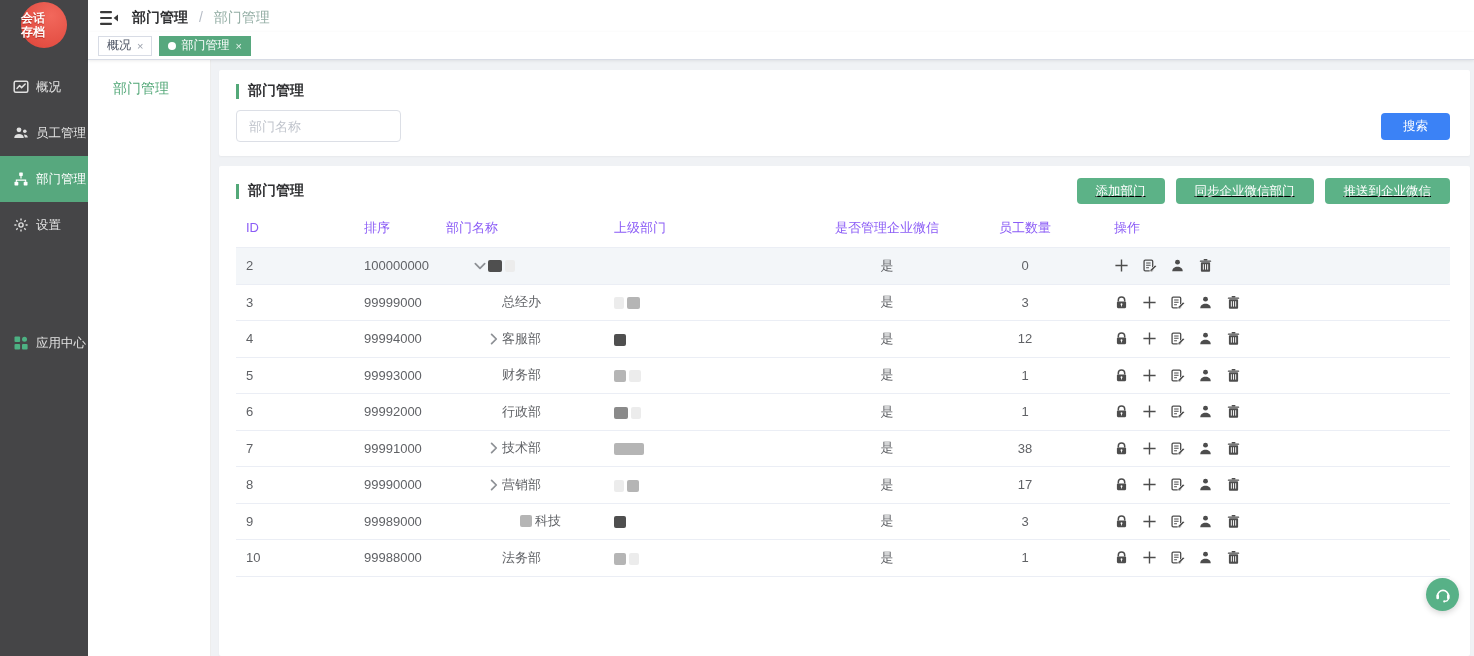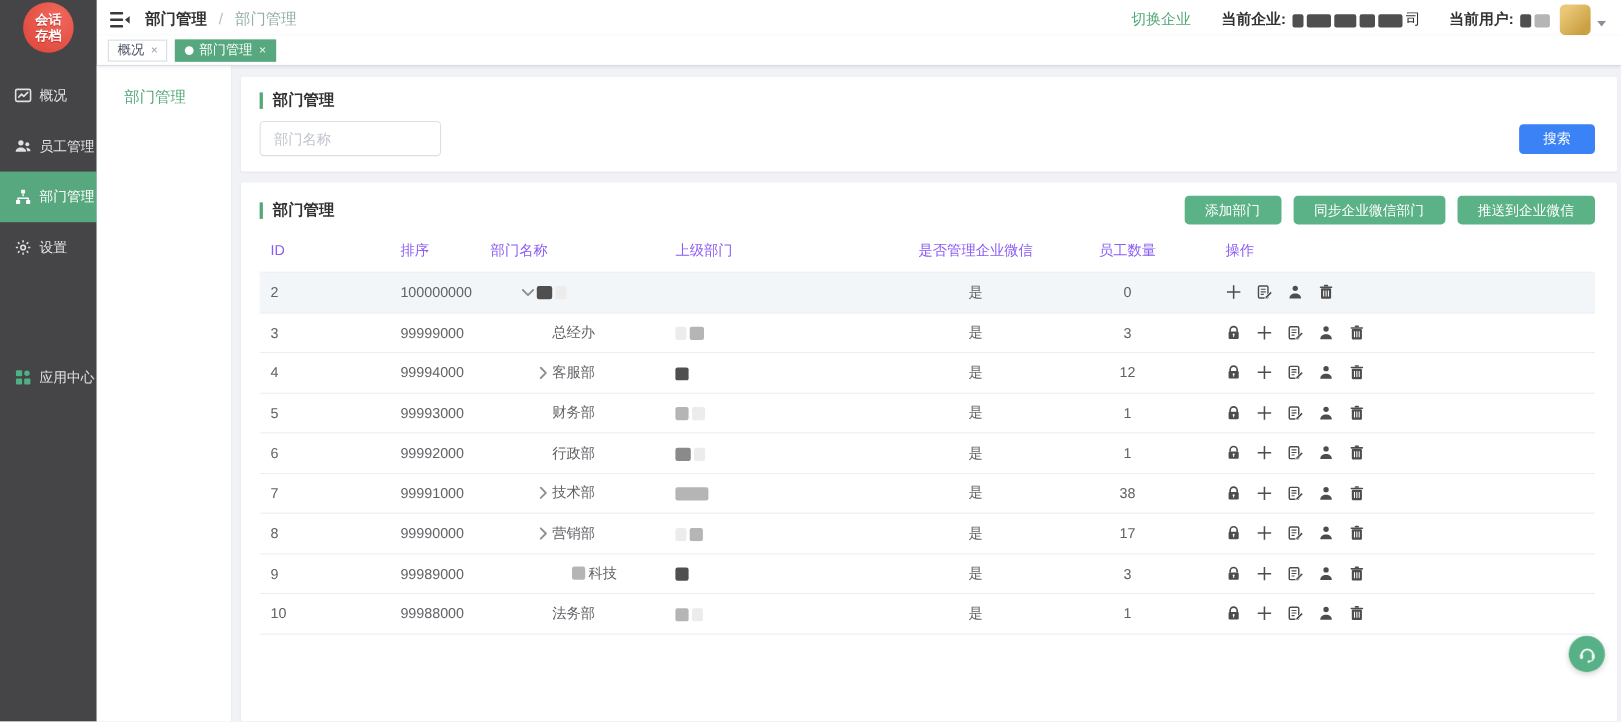--- a/index.html
+++ b/index.html
@@ -6,21 +6,21 @@
   html,body { width:1474px; height:656px; overflow:hidden;
     font-family:"Liberation Sans","DejaVu Sans",sans-serif; background:#f0f2f5; }
   .app { display:flex; width:1474px; height:656px; }
 
   
   .sidebar { width:88px; background:#454547; flex-shrink:0; display:flex; flex-direction:column; }
   .logo-wrap { display:flex; justify-content:center; padding-top:2px; height:56px; }
   .logo-circle { width:46px; height:46px; border-radius:50%;
     background:radial-gradient(circle at 65% 30%, #f2685c, #dd4338);
     color:#fff; font-size:12px; font-weight:bold; line-height:14px;
-    display:flex; flex-direction:column; align-items:center; justify-content:center;
+    display:flex; flex-direction:column; justify-content:center;
     text-shadow:0 1px 1px rgba(150,20,10,.6); }
   .menu { display:flex; flex-direction:column; margin-top:8px; }
   .menu-item { height:46px; display:flex; align-items:center; padding-left:13px;
     color:#e3e3e3; font-size:12.5px; cursor:pointer; }
   .menu-item .mi-icon { width:16px; height:16px; margin-right:7px; display:inline-flex; flex-shrink:0; }
   .menu-item.active { background:#57a87e; color:#fff; }
   .menu-item.gap-before { margin-top:72px; }
 
   
   .main { flex:1; display:flex; flex-direction:column; min-width:0; }
@@ -62,21 +62,21 @@
   .search-card { padding:12px 20px 14px 17px; }
   .search-row { margin-top:10px; display:flex; align-items:center; }
   .search-input { width:165px; height:32px; border:1px solid #dcdfe6; border-radius:4px;
     padding:0 12px; font-size:13px; color:#606266; outline:none; }
   .search-input::placeholder { color:#c0c4cc; }
   .search-btn { margin-left:auto; height:27px; padding:0 22px; background:#3b82f6; color:#fff;
     border:none; border-radius:4px; font-size:12.5px; cursor:pointer; }
 
   .table-card { margin-top:10px; flex:1; padding:12px 20px 0 17px; display:flex; flex-direction:column; min-height:0; }
   .table-head-row { display:flex; align-items:center; }
-  .action-btns { margin-left:auto; display:flex; gap:11px; }
+  .action-btns { margin-left:auto; display:flex; gap:11px;text-decoration:underline; }
   .action-btn { height:26px; padding:0 19px; background:#5cb287; color:#fff; border:none;
     border-radius:4px; font-size:12.5px; cursor:pointer; white-space:nowrap; }
 
   .tbl { margin-top:4px; font-size:13px; }
   .trow, .thead { display:grid; grid-template-columns:118px 82px 168px 190px 186px 90px 1fr; align-items:center; }
   .thead { height:40px; color:#8b5cf6; border-bottom:1px solid #ebeef5; }
   .trow { height:36.5px; color:#606266; border-bottom:1px solid #ebeef5; }
   .trow.hl { background:#f3f6f9; }
   .cell { padding-left:10px; overflow:hidden; white-space:nowrap; }
   .cell.center { text-align:center; padding-left:0; }
@@ -173,30 +173,20 @@
               <rect x="0" y="12.8" width="12" height="2.2" rx="1"></rect>
               <path d="M18 4.5v7L13.6 8z"></path>
             </g>
           </svg>
       </span>
       <nav class="breadcrumb">
         <span>部门管理</span>
         <span class="sep">/</span>
         <span class="crumb-current">部门管理</span>
       </nav>
-      <div class="topbar-right">
-        <a class="switch-ent">切换企业</a>
-        <span class="ent-label">当前企业:</span>
-        <span id="ent-redact" style="margin-left:6px;"><span class="rd t3" style="width:10px"></span><span class="rd t3" style="width:22px"></span><span class="rd t3" style="width:20px"></span><span class="rd t3" style="width:14px"></span><span class="rd t3" style="width:22px"></span></span>
-        <span class="ent-suffix">司</span>
-        <span class="user-label">当前用户:</span>
-        <span id="user-redact" style="margin-left:6px;"><span class="rd t3" style="width:10px"></span><span class="rd t1" style="width:14px"></span></span>
-        <span class="avatar"></span>
-        <span class="caret-down"></span>
-      </div>
     </header>
 
     <div class="tagsbar" id="tags">
         <span class="tag">
 
      <span>概况</span>
      <span class="close">×</span>
    </span>
         <span class="tag active">
      <span class="dot"></span>

